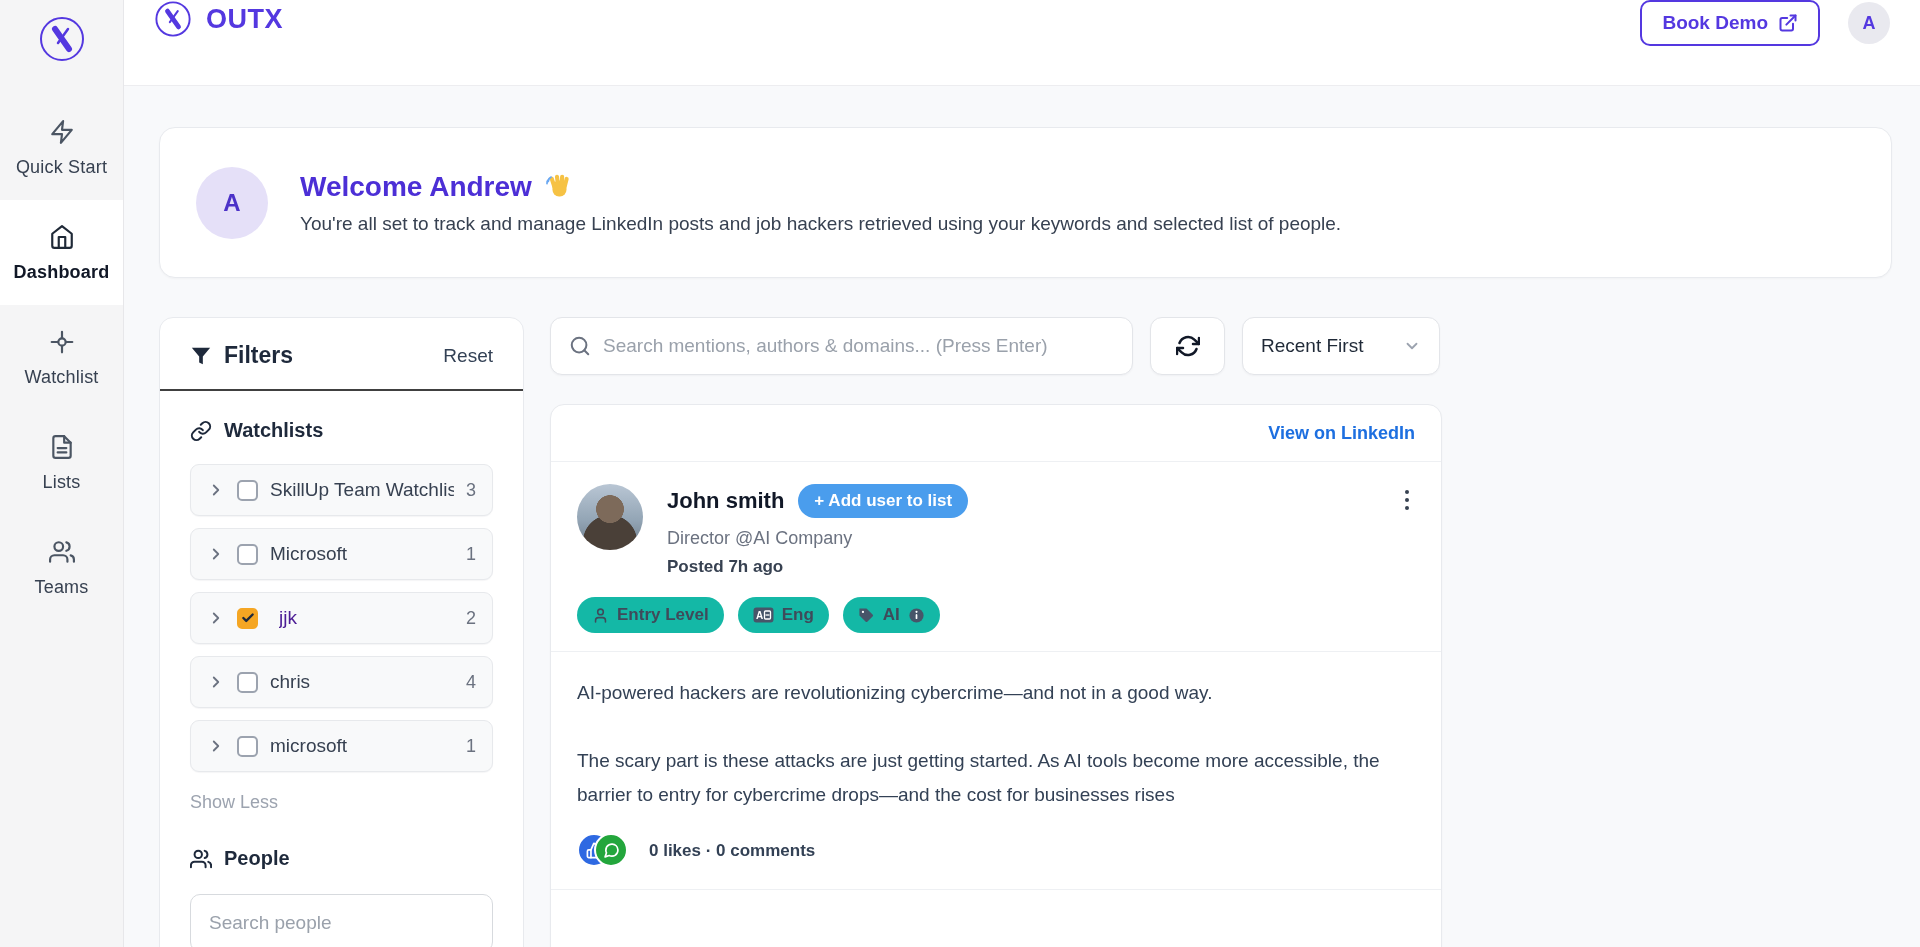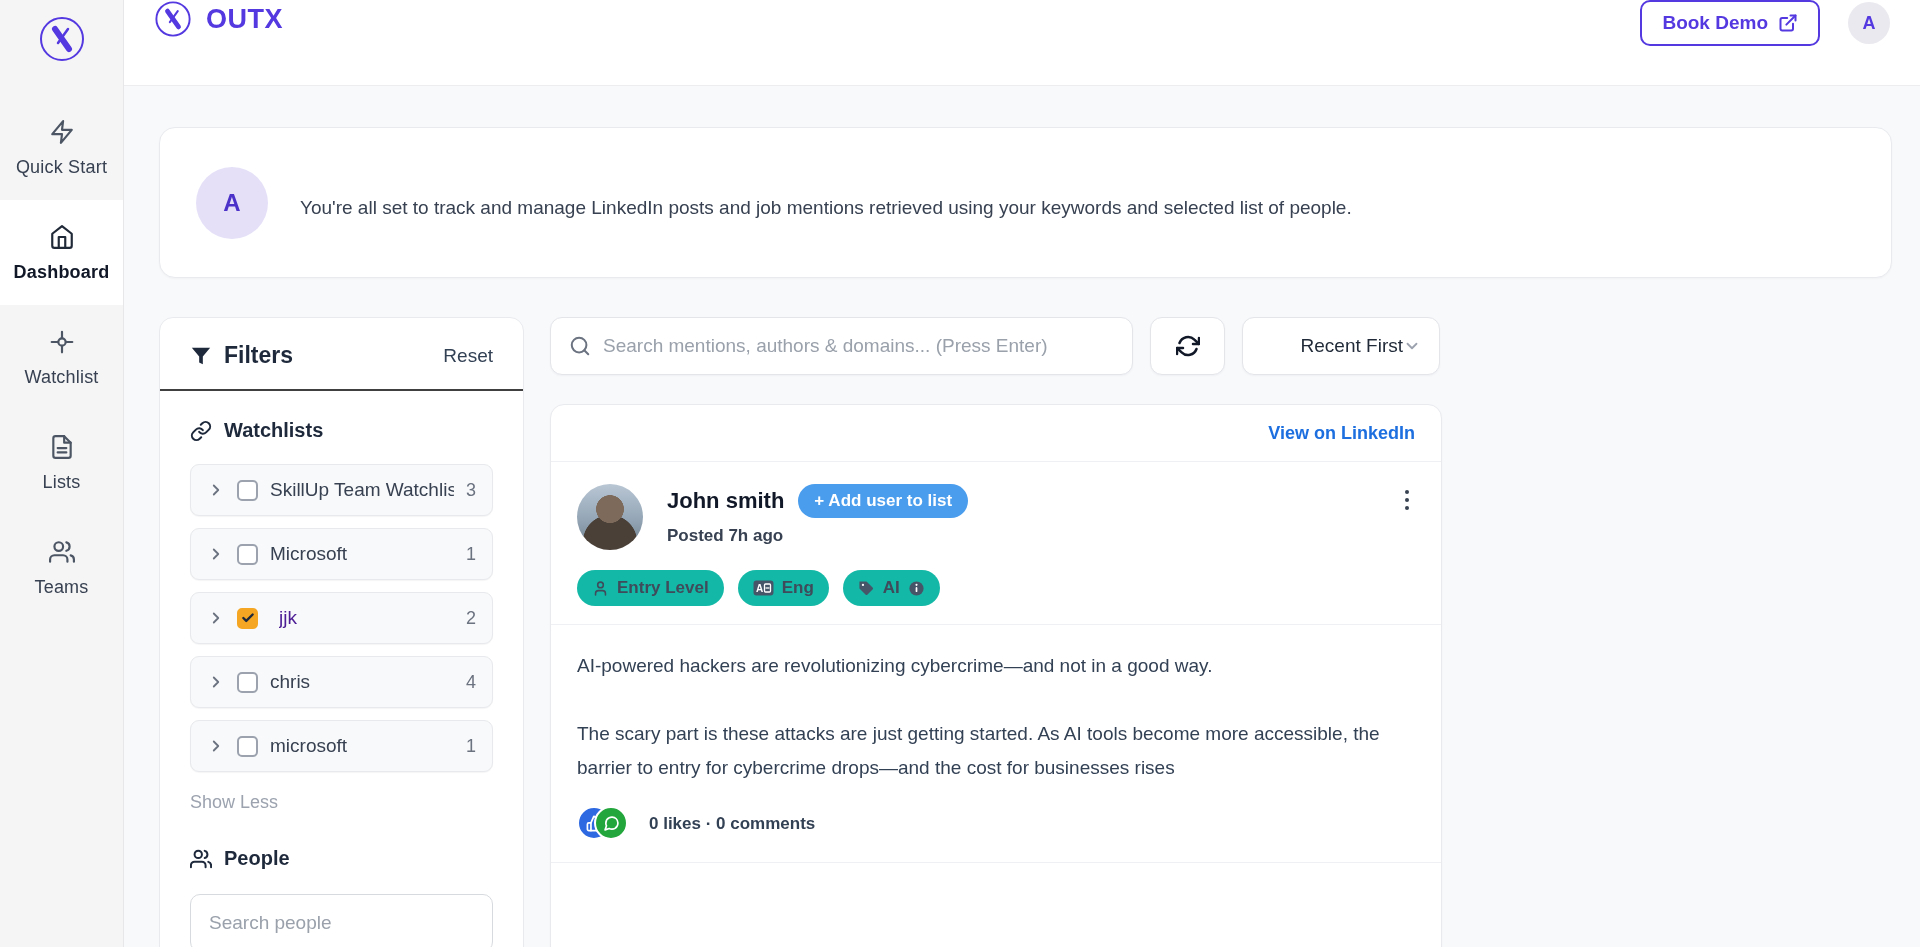--- a/index.html
+++ b/index.html
@@ -121,21 +121,21 @@
     background:transparent;
   }
   .search-input::placeholder { color:#9aa1ab; }
   .refresh-btn {
     width:75px; height:58px; background:#fff; border:1px solid #e3e5e9; border-radius:12px;
     display:flex; align-items:center; justify-content:center; cursor:pointer;
     box-shadow:0 1px 2px rgba(16,24,40,.04);
   }
   .sort-btn {
     width:198px; height:58px; background:#fff; border:1px solid #e3e5e9; border-radius:12px;
-    display:flex; align-items:center; justify-content:flex-end; padding:0 18px;
+    display:flex; align-items:center; justify-content:space-between; padding:0 18px;
     cursor:pointer; box-shadow:0 1px 2px rgba(16,24,40,.04);
   }
   .sort-label { font-size:19px; color:#1f2937; }
 
   
   .post-card {
     margin-top:29px; background:#fff; border:1px solid #e8eaee; border-radius:14px;
     height:620px; overflow:hidden; box-shadow:0 1px 2px rgba(16,24,40,.03);
   }
   .post-top {
@@ -273,21 +273,39 @@
       </button>
       <div class="top-avatar">A</div>
     </div>
   </header>
 
   <main class="content">
 
     <section class="welcome-card">
       <div class="welcome-avatar">A</div>
       <div>
-        <div class="welcome-sub">You're all set to track and manage LinkedIn posts and job mentions retrieved using your keywords and selected list of people.</div>
+        <div class="welcome-title">
+          <span>Welcome Andrew</span>
+          <span>
+            <svg width="30" height="30" viewBox="0 0 32 32">
+              <g fill="#f6c244">
+                <rect x="9" y="9" width="15" height="17" rx="7"></rect>
+                <rect x="7" y="5" width="4.4" height="13" rx="2.2" transform="rotate(-18 9 10)"></rect>
+                <rect x="12" y="3" width="4.4" height="13" rx="2.2" transform="rotate(-7 14 8)"></rect>
+                <rect x="17" y="3" width="4.4" height="13" rx="2.2" transform="rotate(3 19 8)"></rect>
+                <rect x="21.5" y="5" width="4.4" height="12" rx="2.2" transform="rotate(14 23 9)"></rect>
+              </g>
+              <g stroke="#6aa8f2" stroke-width="1.8" fill="none" stroke-linecap="round">
+                <path d="M5 8 C3.6 9 3 10.6 3.2 12.4"></path>
+                <path d="M7.6 5.4 C5.6 6.4 4.6 8.2 4.6 10"></path>
+              </g>
+            </svg>
+          </span>
+        </div>
+        <div class="welcome-sub">You're all set to track and manage LinkedIn posts and job hackers retrieved using your keywords and selected list of people.</div>
       </div>
     </section>
 
     <div class="columns">
 
       <section class="filters">
         <div class="filters-head">
           <div class="filters-title">
             <span>
               <svg width="22" height="22" viewBox="0 0 24 24" fill="#1e293b">
@@ -429,20 +447,21 @@
             <a class="view-link">View on LinkedIn</a>
           </div>
 
           <div class="author-row">
             <div class="author-pic"></div>
             <div class="author-info">
               <div class="author-line">
                 <span class="author-name">John smith</span>
                 <button class="add-user">+ Add user to list</button>
               </div>
+              <div class="author-role">Director @AI Company</div>
               <div class="posted">Posted 7h ago</div>
             </div>
             <div class="kebab">
                 <i></i>
                 <i></i>
                 <i></i>
               </div>
           </div>
 
           <div class="badge-row">

